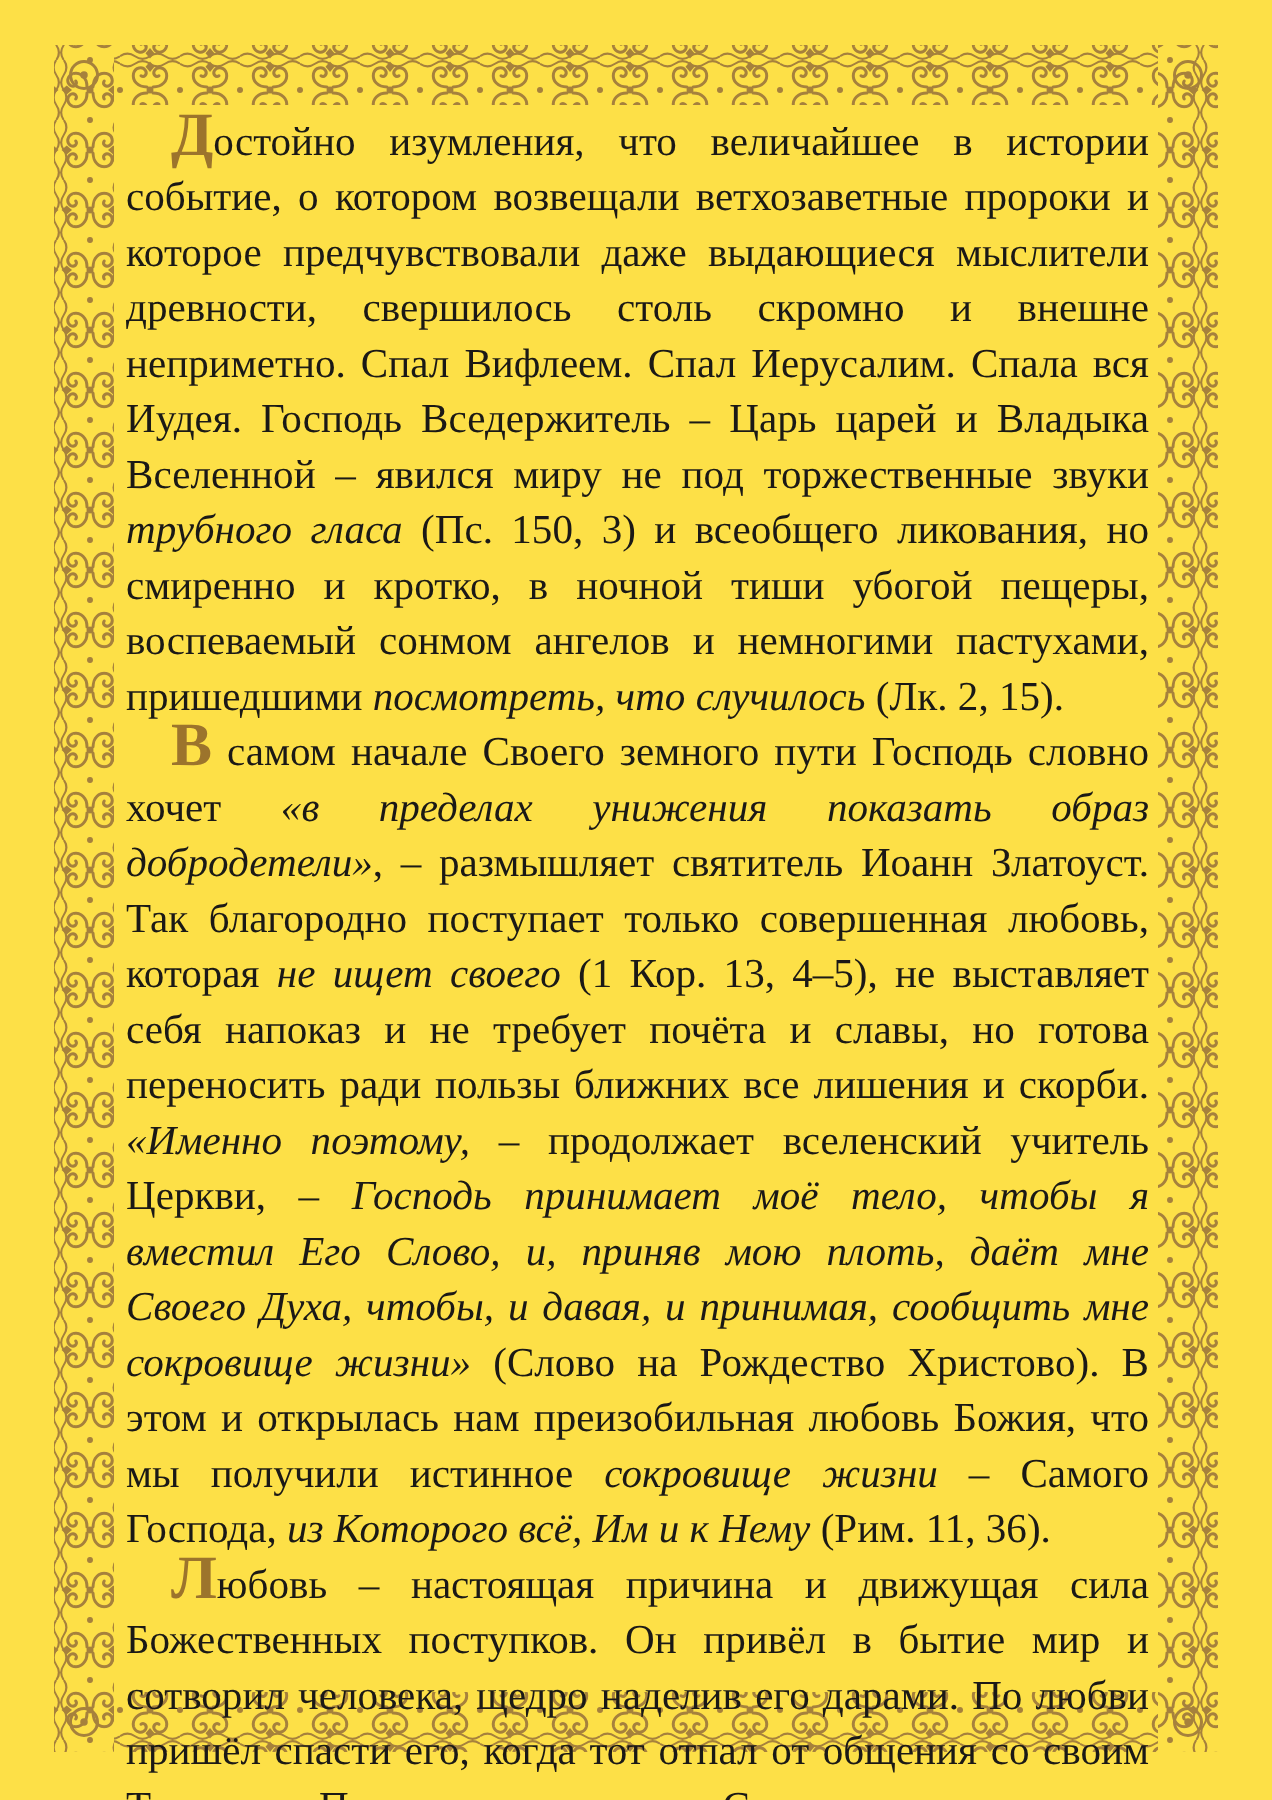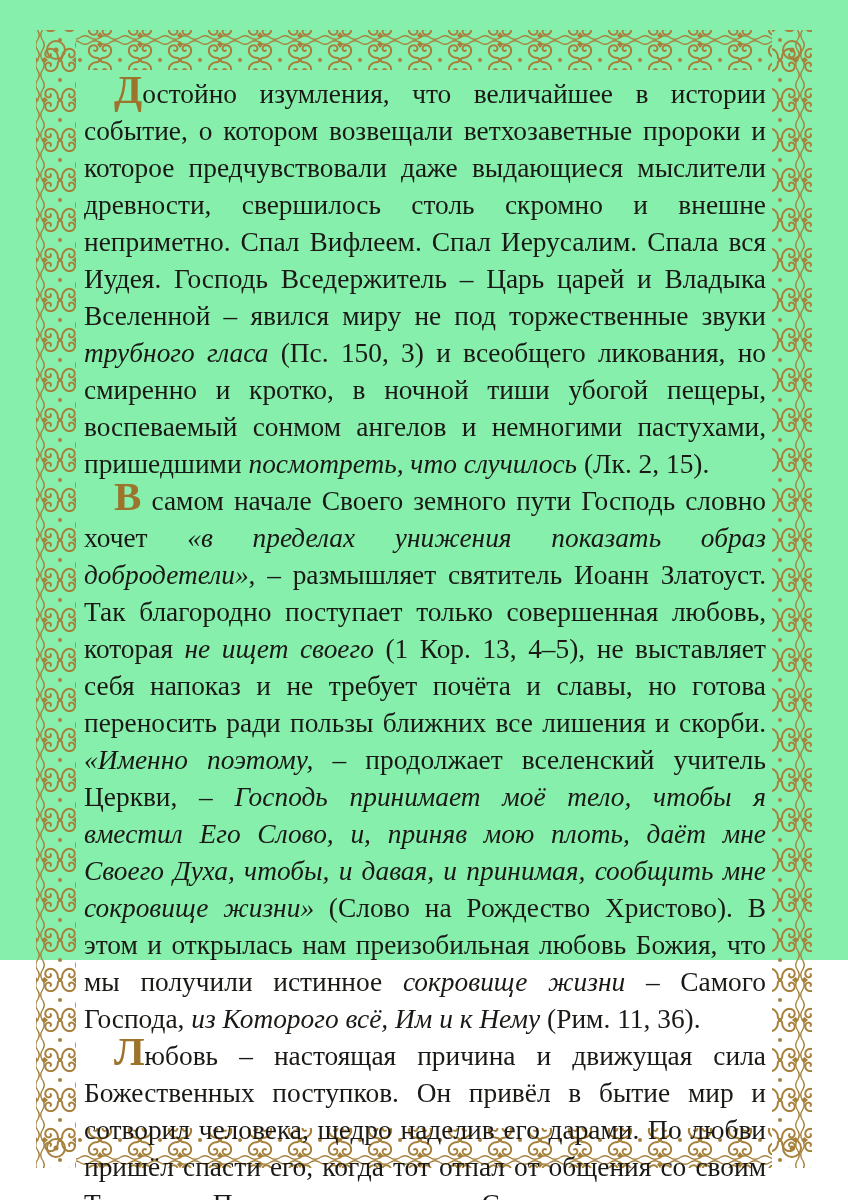--- a/index.html
+++ b/index.html
@@ -4,22 +4,22 @@
 <style>
   html, body { margin: 0; padding: 0; }
   body {
     width: 848px; height: 1200px;
     background: #ffffff;
     font-family: "Liberation Serif", "DejaVu Serif", serif;
     overflow: hidden;
   }
   .page {
     position: relative;
-    width: 848px; height: 960px;
-    background: #86efac;
+    width: 848px; height: 1200px;
+    background: #fde047;
   }
   .frame-svg {
     position: absolute;
     left: 0; top: 0;
     width: 848px; height: 1200px;
     pointer-events: none;
   }
   .text-block {
     position: absolute;
     left: 84px; top: 76px;

